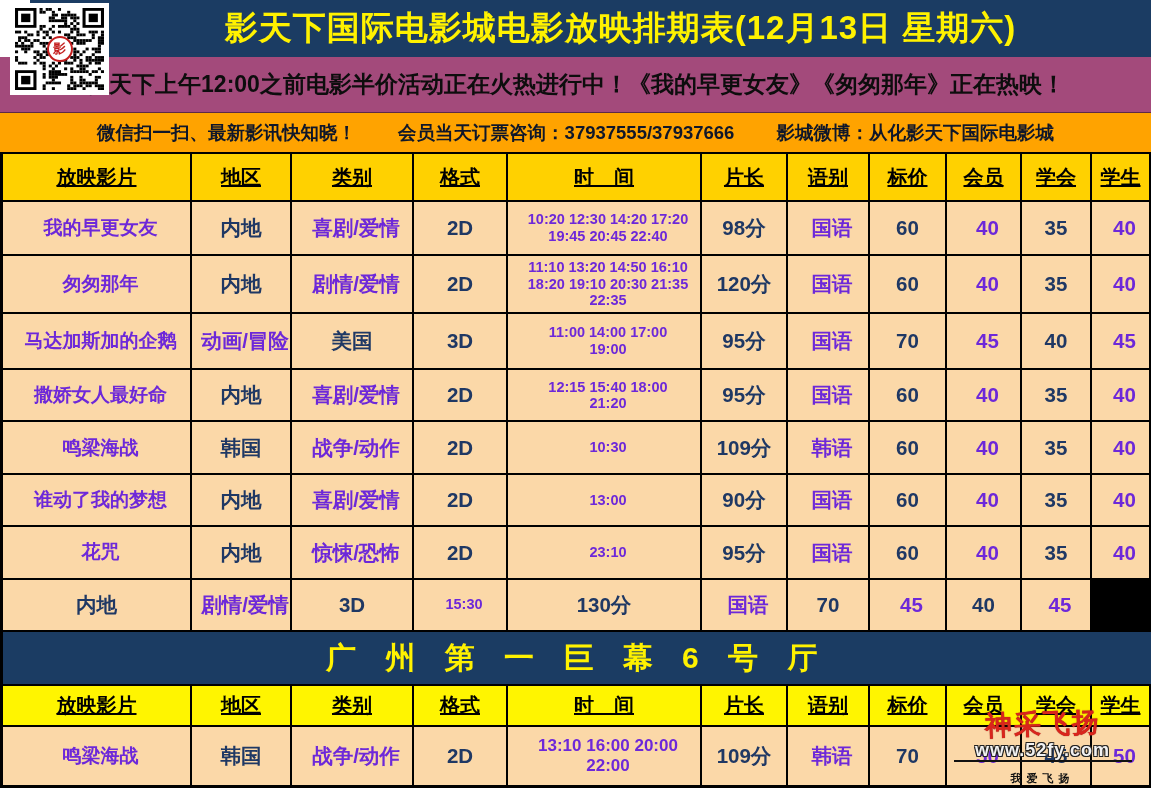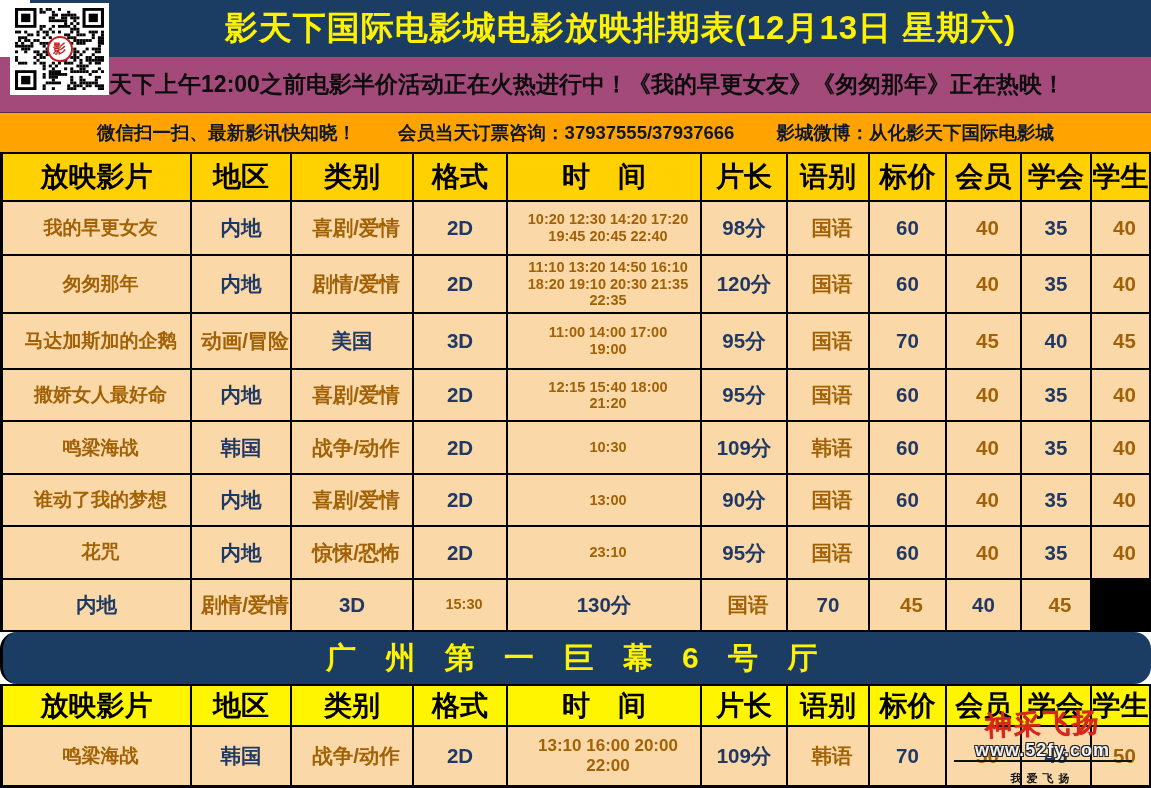--- a/index.html
+++ b/index.html
@@ -38,38 +38,38 @@
   }
   
   .tbl{
     display:grid;background:#000;gap:2px;box-sizing:border-box;
     border-left:3px solid #000;border-right:2px solid #000;border-top:2px solid #000;border-bottom:2px solid #000;
     grid-template-columns:187px 98px 120px 92px 192px 84px 80px 75px 73px 68px auto;
   }
   #table1{height:480px;grid-template-rows:46px 52px 56px 54px 1fr 1fr 1fr 1fr 1fr;}
   #table2{height:104px;grid-template-rows:39px 1fr;border-bottom:3px solid #000;}
   .th{
-    background:#FFD100;color:#000;font-size:28px;
-    display:flex;align-items:center;justify-content:center;white-space:nowrap;
+    background:#FFD100;color:#000;font-size:20px;
+    display:flex;align-items:center;justify-content:center;white-space:nowrap;text-decoration:underline;
   }
   #table2 .th{background:#FFF500;}
   .td{
     background:#FBD8A8;font-size:20.5px;
     display:flex;flex-direction:column;align-items:center;justify-content:center;
     text-align:center;line-height:1.15;white-space:nowrap;
   }
-  .td.purple{color:#a16207;padding-left:8px;}
+  .td.purple{color:#6d28d9;padding-left:8px;}
   .td.navy{color:#1F3864;}
   .td.film{font-size:19px;}
   .td.times{font-size:14.5px;letter-spacing:0px;}
   #table2 .td.times{font-size:17px;}
   
   .hall{
     height:52px;background:#1B3C63;display:flex;align-items:center;justify-content:center;
-    border-left:3px solid #000;box-sizing:border-box;border-radius:17px;
+    border-left:3px solid #000;box-sizing:border-box;
   }
   .hall span{color:#FFF200;font-size:30px;letter-spacing:0.35em;white-space:nowrap;}
   
   .watermark{
     position:absolute;right:16px;bottom:2px;width:185px;z-index:6;
     display:flex;flex-direction:column;align-items:center;pointer-events:none;
   }
   .wm-brand{
     color:#D9251C;font-size:27px;letter-spacing:2px;transform:rotate(-2deg);
     text-shadow:0 0 1px #8a1410;white-space:nowrap;

